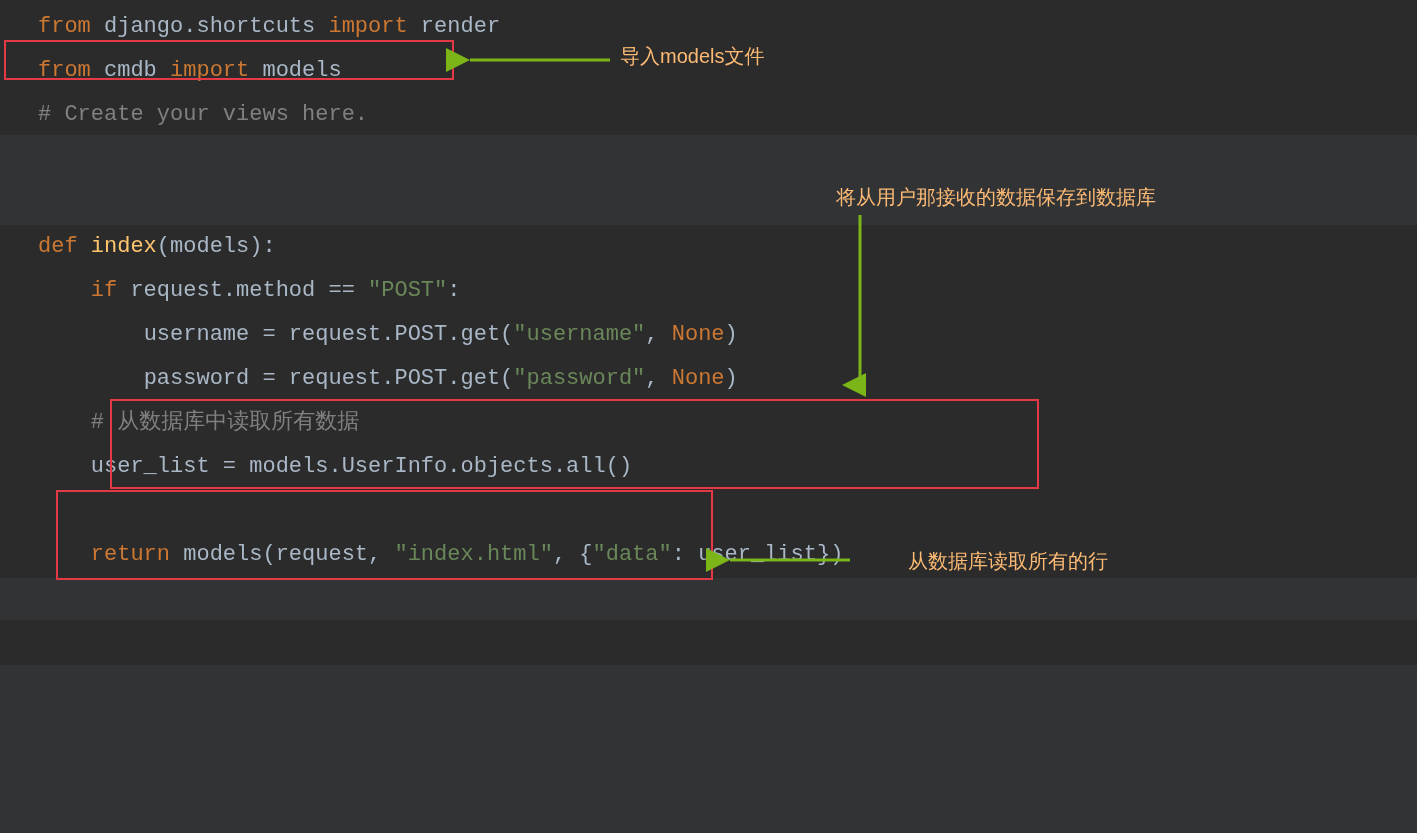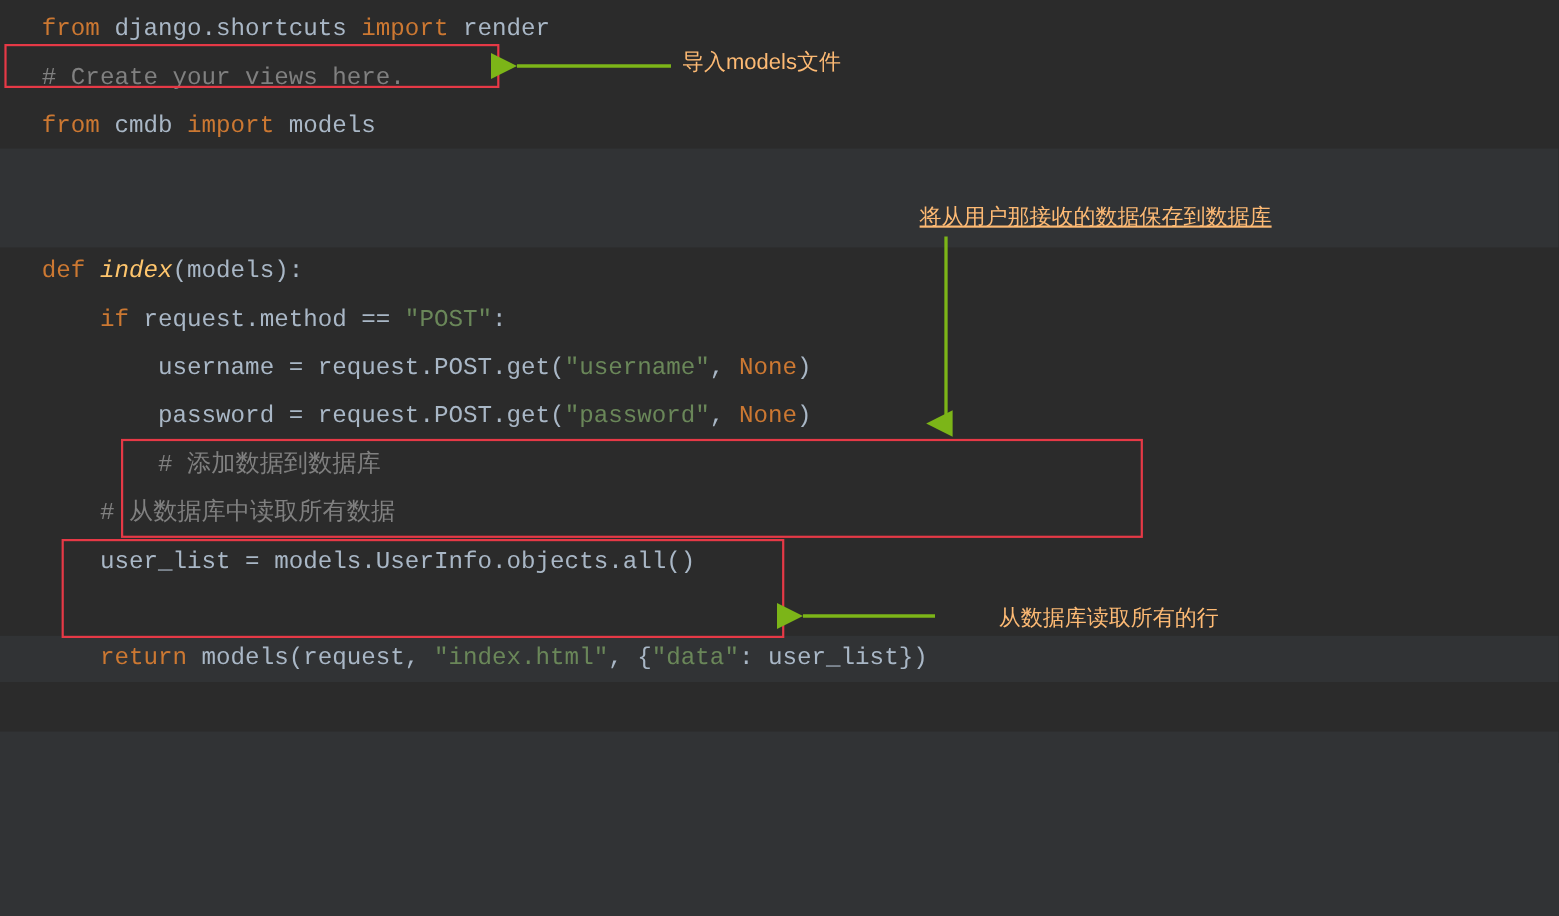--- a/index.html
+++ b/index.html
@@ -21,21 +21,21 @@
       padding: 5px 0 0 10px;
     }
     .line {
       height: 44px;
       line-height: 44px;
       white-space: pre;
       position: relative;
       margin-left: 28px;
     }
     .kw { color: #cc7832; }
-    .fn { color: #ffc66d; font-style: italic; }
+    .fn { color: #ffc66d; }
     .str { color: #6a8759; }
     .comment { color: #808080; }
     .param { color: #aa4926; }
     .const { color: #cc7832; }
     .default { color: #a9b7c6; }
     
     .redbox {
       position: absolute;
       border: 2px solid #e63946;
       background: transparent;
@@ -62,41 +62,40 @@
   </style>
 </head>
 <body>
 
 <div class="darker-stripe" style="top:135px; height:90px;"></div>
 <div class="darker-stripe" style="top:578px; height:42px;"></div>
 <div class="darker-stripe" style="top:665px; height:168px;"></div>
 
 <div class="code-area">
   <div class="line"><span class="kw">from</span><span class="default"> django.shortcuts </span><span class="kw">import</span><span class="default"> render</span></div>
+  <div class="line"><span class="kw">from</span><span class="default"> cmdb </span><span class="kw">import</span><span class="default"> models</span></div>
   <div class="line"><span class="comment"># Create your views here.</span></div>
-  <div class="line"><span class="kw">from</span><span class="default"> cmdb </span><span class="kw">import</span><span class="default"> models</span></div>
   <div class="line"></div>
   <div class="line"></div>
   <div class="line"><span class="kw">def </span><span class="fn">index</span><span class="default">(models):</span></div>
   <div class="line"><span>    </span><span class="kw">if</span><span class="default"> request.method == </span><span class="str">"POST"</span><span class="default">:</span></div>
   <div class="line"><span>        </span><span class="default">username = request.POST.get(</span><span class="str">"username"</span><span class="default">, </span><span class="const">None</span><span class="default">)</span></div>
   <div class="line"><span>        </span><span class="default">password = request.POST.get(</span><span class="str">"password"</span><span class="default">, </span><span class="const">None</span><span class="default">)</span></div>
-  <div class="line"><span>        </span><span class="comment"># 添加数据到数据库</span></div>
   <div class="line"><span>    </span><span class="comment"># 从数据库中读取所有数据</span></div>
   <div class="line"><span>    </span><span class="default">user_list = models.UserInfo.objects.all()</span></div>
   <div class="line"></div>
   <div class="line"><span>    </span><span class="kw">return</span><span class="default"> models(request, </span><span class="str">"index.html"</span><span class="default">, {</span><span class="str">"data"</span><span class="default">: user_list})</span></div>
 </div>
 
 <div class="redbox" style="left:4px; top:40px; width:450px; height:40px;"></div>
 <div class="redbox" style="left:110px; top:399px; width:929px; height:90px;"></div>
 <div class="redbox" style="left:56px; top:490px; width:657px; height:90px;"></div>
 
 <div class="annotation" style="left:620px; top:43px;">导入models文件</div>
-<div class="annotation" style="left:836px; top:184px;text-decoration:underline;">将从用户那接收的数据保存到数据库</div>
+<div class="annotation" style="left:836px; top:184px;">将从用户那接收的数据保存到数据库</div>
 <div class="annotation" style="left:860px; top:548px;margin-left:48px;">从数据库读取所有的行</div>
 
 <div class="arrow" style="left:460px; top:50px;">
   <svg width="160" height="20">
     <defs>
         <marker id="ah1" markerWidth="10" markerHeight="10" refX="2" refY="5" orient="auto">
           <path d="M10,1 L2,5 L10,9 Z" fill="#7cb518"></path>
         </marker>
       </defs>
     <line x1="150" y1="10" x2="10" y2="10" stroke="#7cb518" stroke-width="3" marker-end="url(#ah1)"></line>

